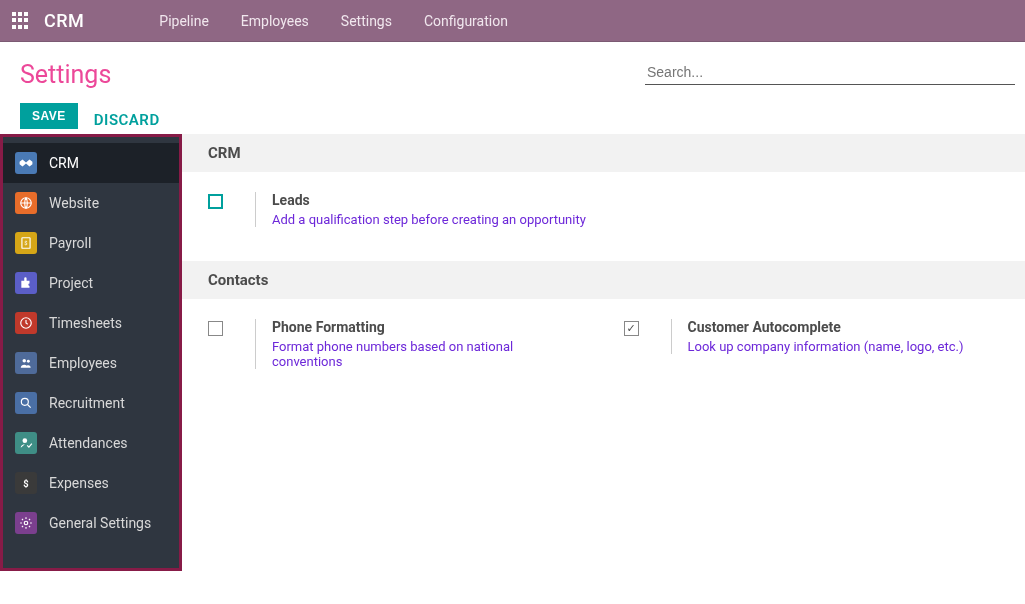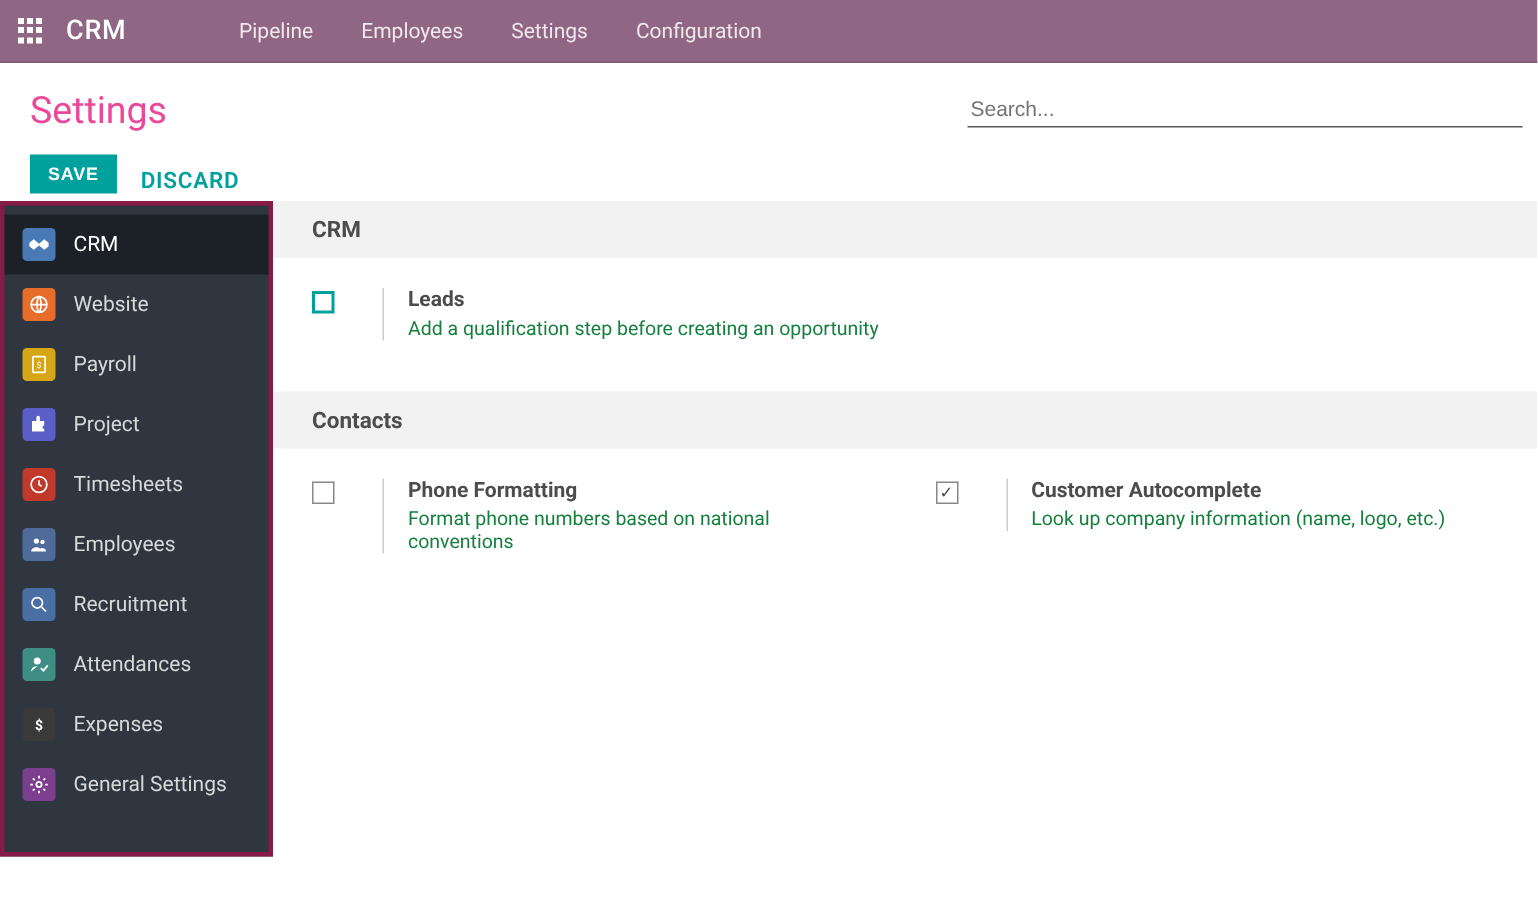--- a/index.html
+++ b/index.html
@@ -128,21 +128,21 @@
     display: flex; align-items: center; justify-content: center;
     margin-top: 2px;
     flex-shrink: 0;
   }
   .chk.teal { border-color: #00a09d; border-width: 2px; }
   .chk.checked::after {
     content: "✓"; font-size: 11px; color: #4c4c4c; line-height: 1;
   }
   .setting-text { border-left: 1px solid #ccc; padding-left: 16px; }
   .setting-title { font-size: 14px; font-weight: 700; color: #4c4c4c; margin-bottom: 4px; }
-  .setting-desc { font-size: 13px; color: #15803d; }
+  .setting-desc { font-size: 13px; color: #6d28d9; }
 </style>
 </head>
 <body>
 
 <div class="topnav">
   <div class="apps-icon">
     <span></span>
       <span></span>
       <span></span>
     <span></span>

